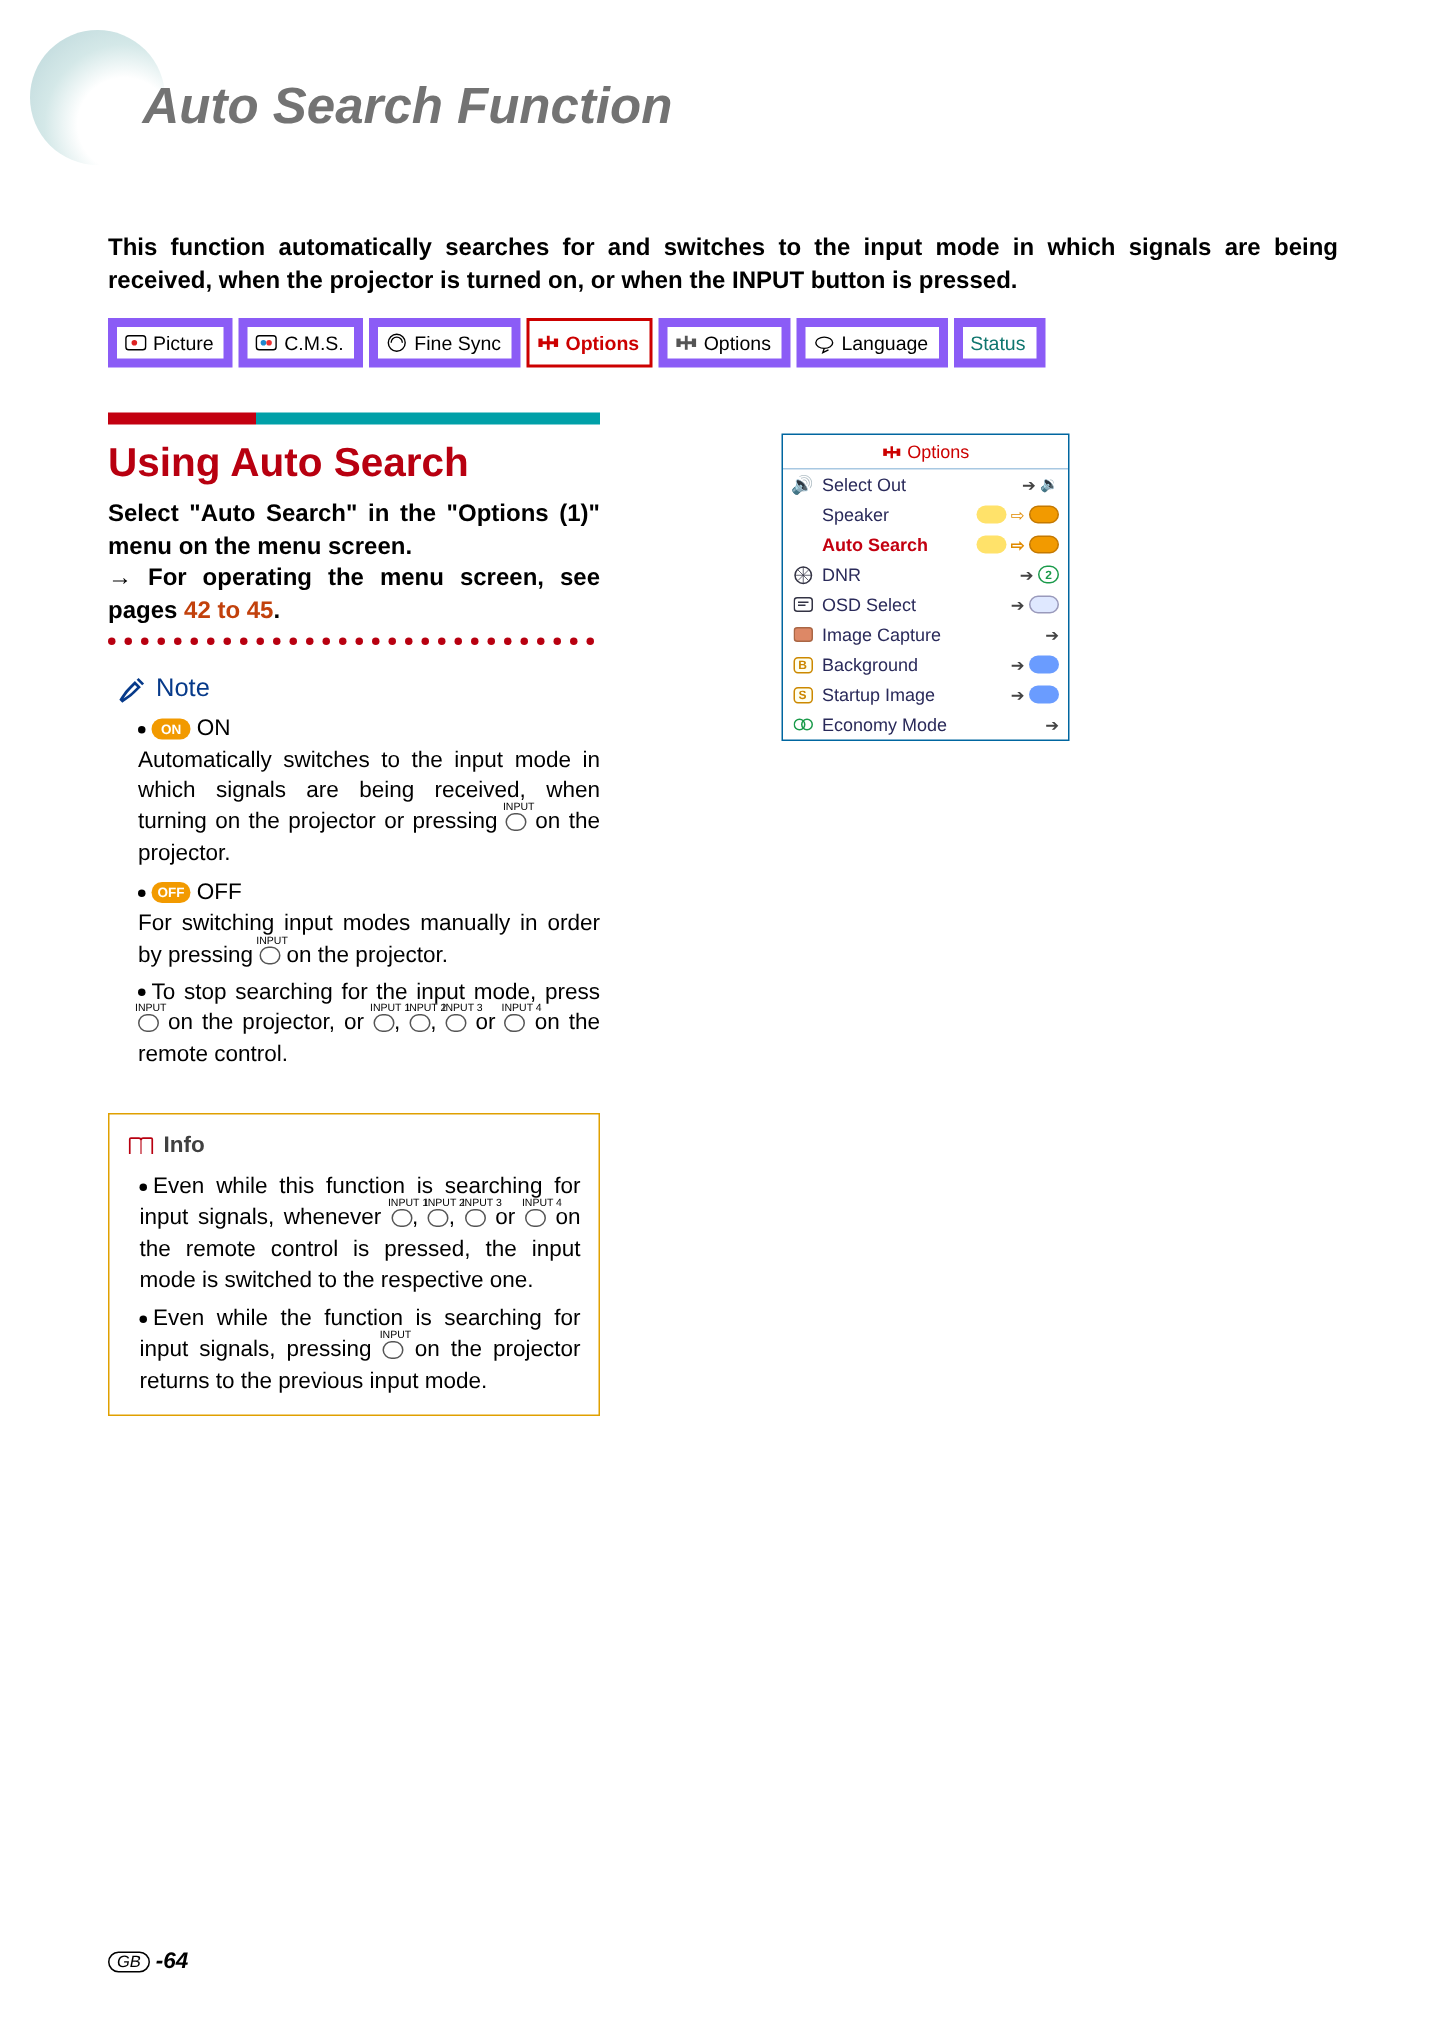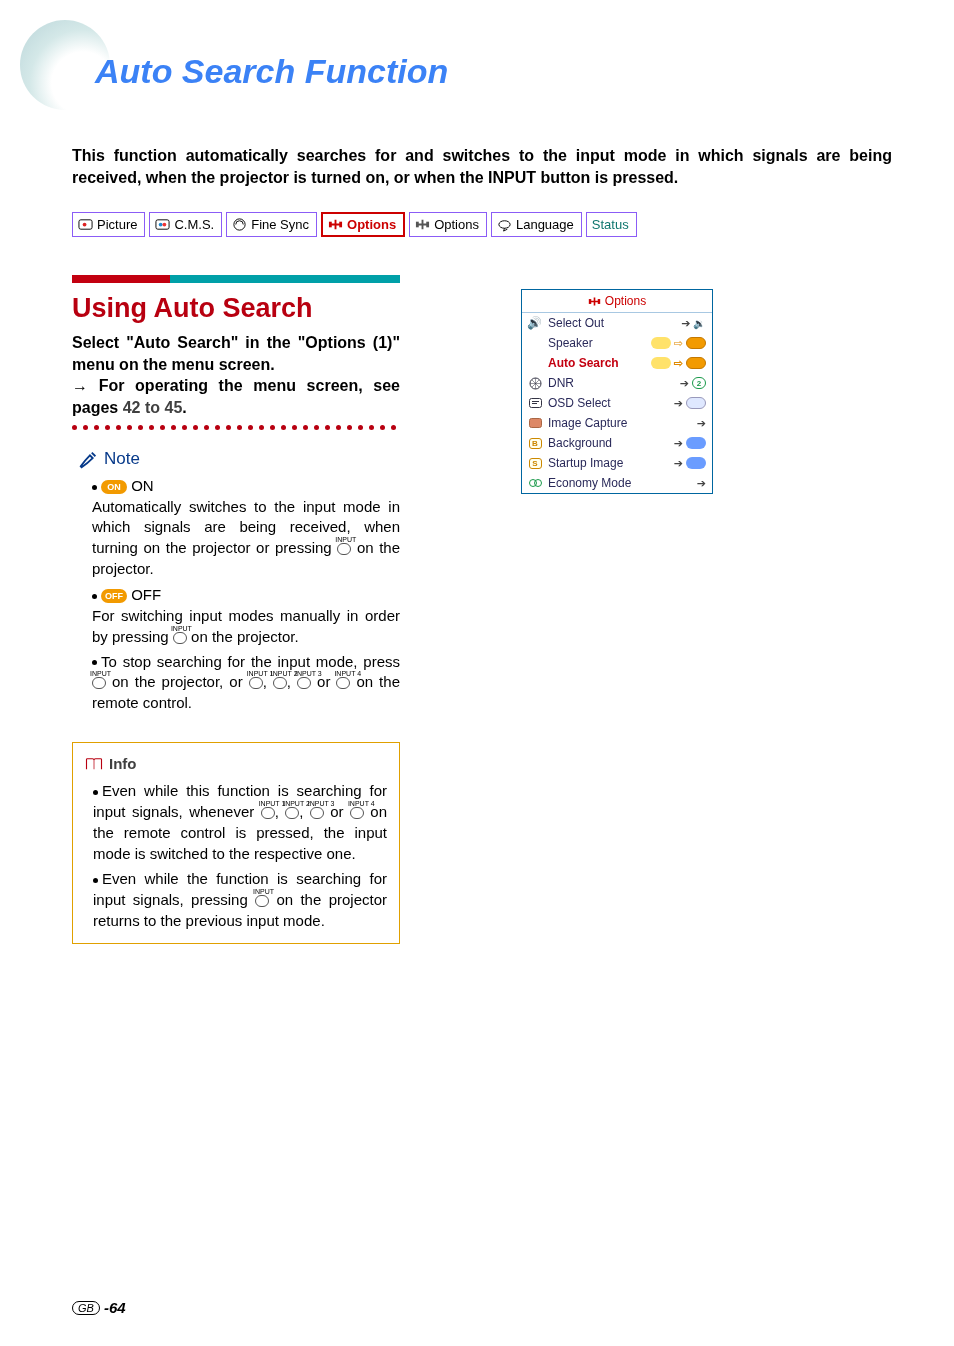--- a/index.html
+++ b/index.html
@@ -20,42 +20,42 @@
     background: radial-gradient(circle at 70% 70%, #ffffff 0%, #ffffff 35%, #d4e8e8 60%, #b8d4d8 100%);
     border-radius: 50%;
   }
   .page-title {
     position: absolute;
     left: 95px;
     top: 52px;
     font-size: 34px;
     font-weight: bold;
     font-style: italic;
-    color: #3b82f6;
+    color: #737373;
   }
   .intro {
     position: absolute;
     left: 72px;
-    top: 145px;
+    top: 155px;
     width: 820px;
     font-size: 16px;
     font-weight: bold;
     line-height: 1.35;
     text-align: justify;
   }
   .tabs-row {
     position: absolute;
     left: 72px;
     top: 212px;
     display: flex;
     gap: 4px;
     align-items: stretch;
   }
   .tab {
-    border: 1px solid #8b5cf6;
+    border: 6px solid #8b5cf6;
     padding: 3px 7px 3px 5px;
     font-size: 13px;
     display: flex;
     align-items: center;
     gap: 4px;
     color: #000;
     background: #fff;
   }
   .tab.selected {
     border: 2px solid #cc0000;
@@ -89,21 +89,21 @@
   .body-text {
     position: absolute;
     left: 72px;
     top: 332px;
     width: 328px;
     font-size: 16px;
     line-height: 1.35;
     text-align: justify;
     font-weight: bold;
   }
-  .body-text a { color: #404040; text-decoration: none; margin-top: 12px; }
+  .body-text a { color: #c2410c; text-decoration: none; margin-top: 12px; }
   .dotrule {
     position: absolute;
     left: 72px;
     width: 328px;
     height: 6px;
     display: flex;
     gap: 6px;
   }
   .dotrule span {
     width: 5px; height: 5px; background: #b80010; border-radius: 50%;

